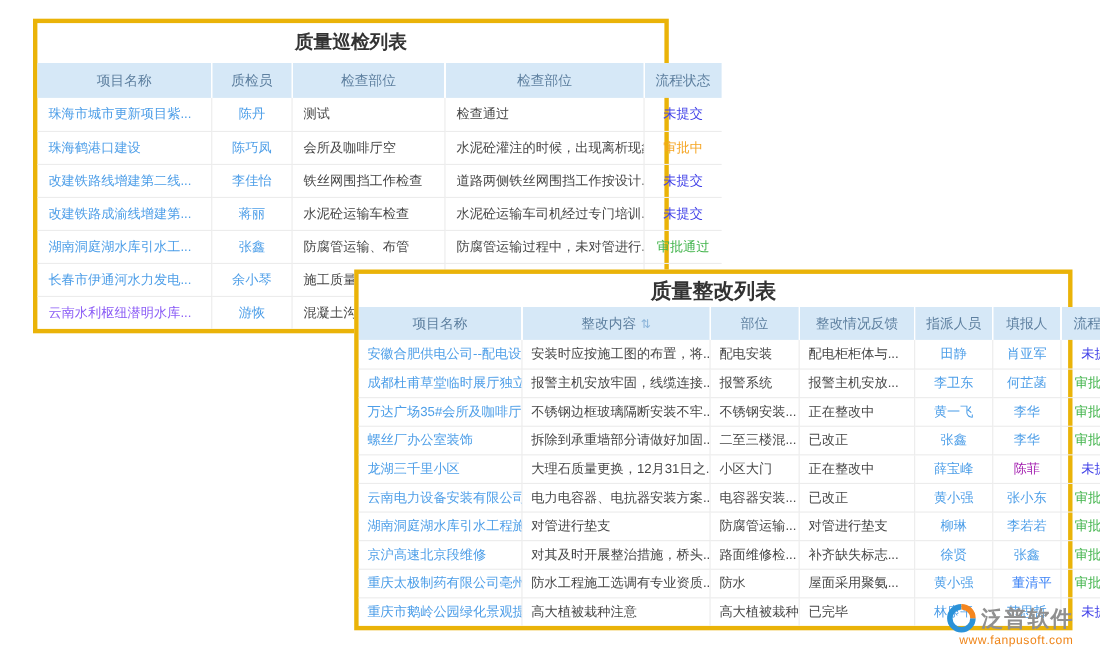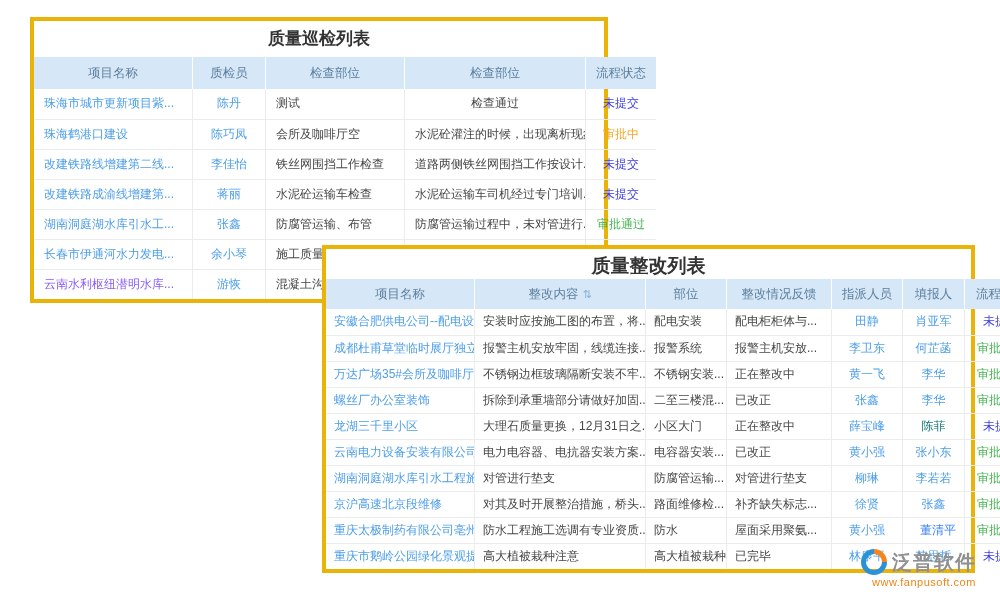--- a/index.html
+++ b/index.html
@@ -43,21 +43,21 @@
           <th style="width: 130px;">检查部位</th>
           <th style="width: 172px;">检查部位</th>
           <th style="width: 62px;">流程状态</th>
         </tr>
       </thead>
     <tbody>
         <tr>
           <td class="cell-link" style="text-align: left; color: rgb(77, 158, 232);">珠海市城市更新项目紫...</td>
           <td class="cell-link" style="text-align: center; color: rgb(77, 158, 232);">陈丹</td>
           <td style="text-align: left;">测试</td>
-          <td style="text-align: center;">检查通过</td>
+          <td style="text-align: left;">检查通过</td>
           <td style="text-align: center; color: rgb(64, 64, 232);">未提交</td>
         </tr>
         <tr>
           <td class="cell-link" style="text-align: left; color: rgb(77, 158, 232);">珠海鹤港口建设</td>
           <td class="cell-link" style="text-align: center; color: rgb(77, 158, 232);">陈巧凤</td>
           <td style="text-align: left;">会所及咖啡厅空</td>
           <td style="text-align: left;">水泥砼灌注的时候，出现离析现象</td>
           <td style="text-align: center; color: rgb(245, 165, 34);">审批中</td>
         </tr>
         <tr>
@@ -149,21 +149,21 @@
           <td class="cell-link" style="text-align: center; color: rgb(77, 158, 232);">张鑫</td>
           <td class="cell-link" style="text-align: center; color: rgb(77, 158, 232);">李华</td>
           <td style="text-align: center; color: rgb(66, 180, 76);">审批通过</td>
         </tr>
         <tr>
           <td class="cell-link" style="text-align: left; color: rgb(77, 158, 232);">龙湖三千里小区</td>
           <td style="text-align: left;">大理石质量更换，12月31日之...</td>
           <td style="text-align: left;">小区大门</td>
           <td style="text-align: left;">正在整改中</td>
           <td class="cell-link" style="text-align: center; color: rgb(77, 158, 232);">薛宝峰</td>
-          <td class="cell-link" style="text-align: center; color: #0f766e;">陈菲</td>
+          <td class="cell-link" style="text-align: center; color: #a21caf;">陈菲</td>
           <td style="text-align: center; color: rgb(64, 64, 232);">未提交</td>
         </tr>
         <tr>
           <td class="cell-link" style="text-align: left; color: rgb(77, 158, 232);">云南电力设备安装有限公司20...</td>
           <td style="text-align: left;">电力电容器、电抗器安装方案...</td>
           <td style="text-align: left;">电容器安装...</td>
           <td style="text-align: left;">已改正</td>
           <td class="cell-link" style="text-align: center; color: rgb(77, 158, 232);">黄小强</td>
           <td class="cell-link" style="text-align: center; color: rgb(77, 158, 232);">张小东</td>
           <td style="text-align: center; color: rgb(66, 180, 76);">审批通过</td>

